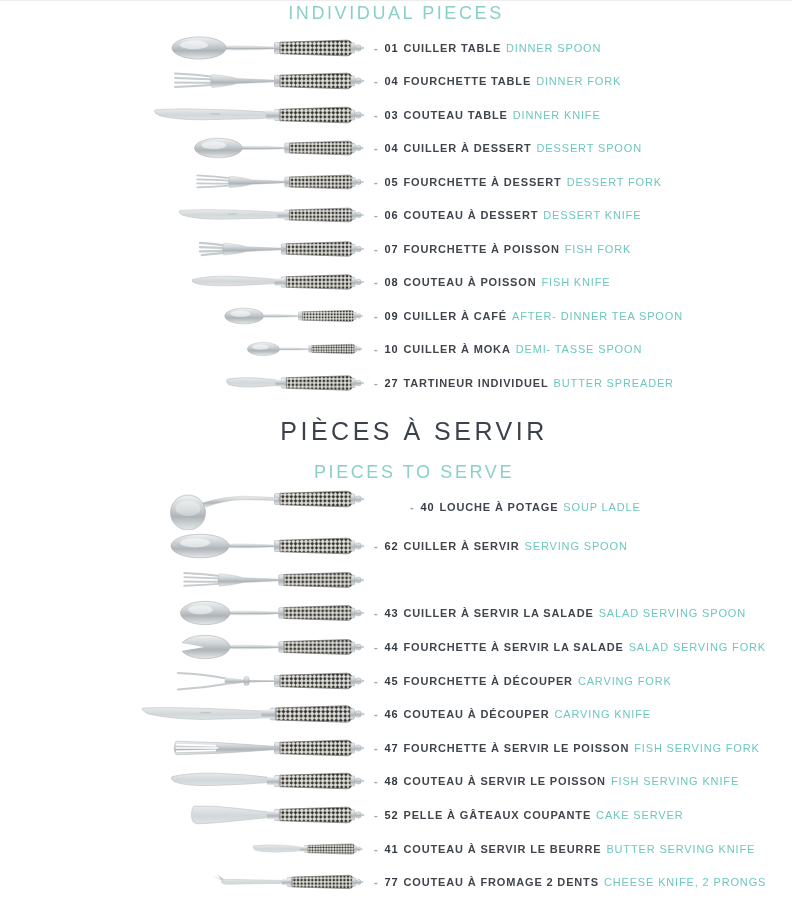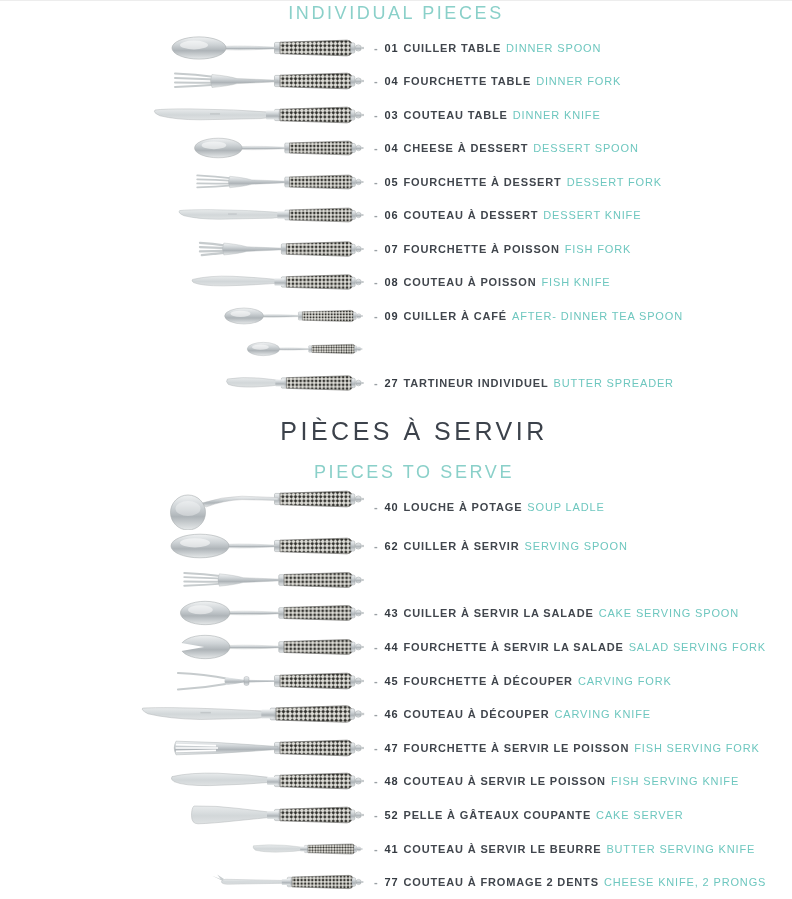--- a/index.html
+++ b/index.html
@@ -12,21 +12,21 @@
   #sec1-sub{padding-top:5px;}
   .sec-title{margin:0;text-align:center;color:#3c424b;font-size:25px;font-weight:400;
              letter-spacing:3.5px;line-height:28px;transform:scaleY(1.04);}
   .sec2-head{margin-top:17px;padding-left:36px;}
   .sec2-head .sec-sub{margin-top:20px;}
 
   .rows{margin-top:10px;}
   .rows2{margin-top:4px;}
   .row{display:flex;align-items:center;height:33.5px;}
   .row2{height:33.6px;}
-  .row-ladle{height:46px;}
+  .row-ladle{height:46px;gap:36px;}
   .icon-cell{flex:none;width:230px;margin-left:138px;display:flex;align-items:center;}
   svg.utensil{display:block;width:230px;height:34px;}
   svg.utensil-tall{display:block;width:230px;height:46px;}
 
   .label{margin-left:6px;font-size:11px;letter-spacing:0.85px;white-space:nowrap;line-height:12px;}
   .dash{color:#9aa0a5;font-weight:600;margin-right:6px;}
   .num{color:#353b42;font-weight:700;margin-right:5px;}
   .fr{color:#41464d;font-weight:600;margin-right:5px;}
   .en{color:#6ec7bf;font-weight:500;}
 
@@ -230,21 +230,21 @@
       </div>
     </div>
 
     <div class="row">
       <div class="icon-cell">
         <svg class="utensil" viewBox="0 0 230 34">
             <use href="#u-spoon" transform="translate(26.64,2.04) scale(0.88)"></use>
           </svg>
         </div>
       <div class="label">
-        <span class="dash">-</span><span class="num">04</span><span class="fr">CHEESE À DESSERT</span><span class="en">DESSERT SPOON</span>
+        <span class="dash">-</span><span class="num">04</span><span class="fr">CUILLER À DESSERT</span><span class="en">DESSERT SPOON</span>
       </div>
     </div>
 
     <div class="row">
       <div class="icon-cell">
         <svg class="utensil" viewBox="0 0 230 34">
             <use href="#u-fork" transform="translate(26.64,2.04) scale(0.88)"></use>
           </svg>
         </div>
       <div class="label">
@@ -295,20 +295,23 @@
         <span class="dash">-</span><span class="num">09</span><span class="fr">CUILLER À CAFÉ</span><span class="en">AFTER- DINNER TEA SPOON</span>
       </div>
     </div>
 
     <div class="row">
       <div class="icon-cell">
         <svg class="utensil" viewBox="0 0 230 34">
             <use href="#u-spoon" transform="translate(88.8,6.8) scale(0.6)"></use>
           </svg>
         </div>
+      <div class="label">
+        <span class="dash">-</span><span class="num">10</span><span class="fr">CUILLER À MOKA</span><span class="en">DEMI- TASSE SPOON</span>
+      </div>
     </div>
 
     <div class="row">
       <div class="icon-cell">
         <svg class="utensil" viewBox="0 0 230 34">
             <use href="#u-spreader" transform="translate(17.76,1.36) scale(0.92)"></use>
           </svg>
         </div>
       <div class="label">
         <span class="dash">-</span><span class="num">27</span><span class="fr">TARTINEUR INDIVIDUEL</span><span class="en">BUTTER SPREADER</span>
@@ -353,21 +356,21 @@
         </div>
     </div>
 
     <div class="row row2">
       <div class="icon-cell">
         <svg class="utensil" viewBox="0 0 230 34">
             <use href="#u-salad-spoon" transform="translate(11.1,0.85) scale(0.95)"></use>
           </svg>
         </div>
       <div class="label">
-        <span class="dash">-</span><span class="num">43</span><span class="fr">CUILLER À SERVIR LA SALADE</span><span class="en">CAKE SERVING SPOON</span>
+        <span class="dash">-</span><span class="num">43</span><span class="fr">CUILLER À SERVIR LA SALADE</span><span class="en">SALAD SERVING SPOON</span>
       </div>
     </div>
 
     <div class="row row2">
       <div class="icon-cell">
         <svg class="utensil" viewBox="0 0 230 34">
             <use href="#u-salad-fork" transform="translate(11.1,0.85) scale(0.95)"></use>
           </svg>
         </div>
       <div class="label">

